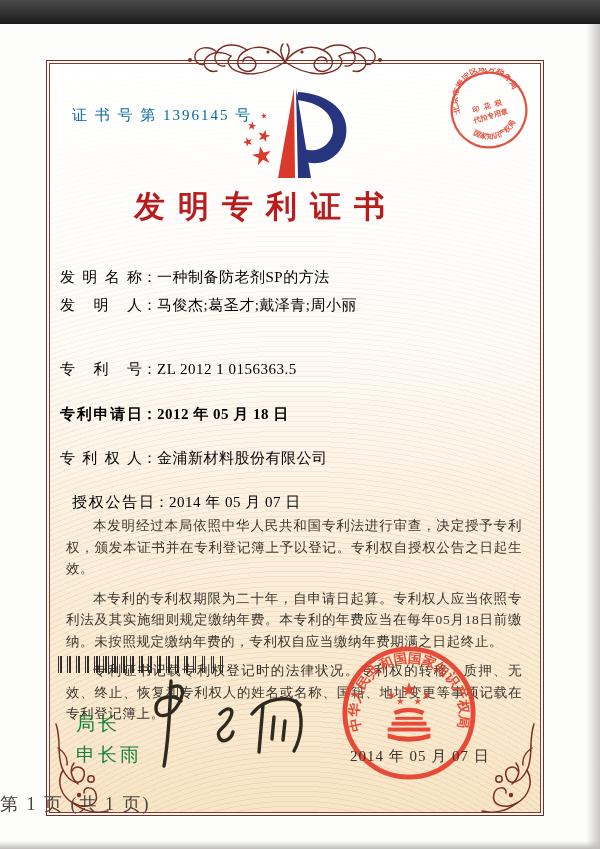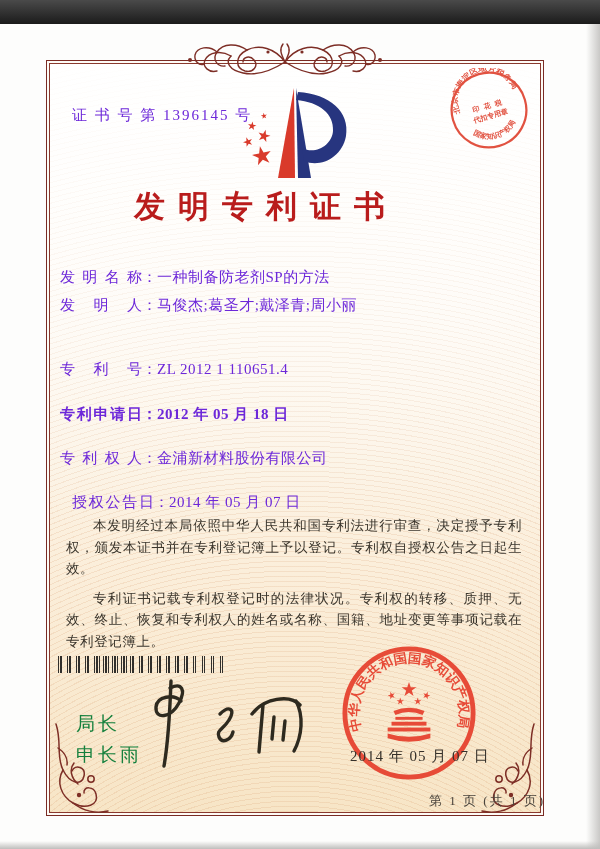--- a/index.html
+++ b/index.html
@@ -16,38 +16,38 @@
   .edge-bottom{left:0;bottom:0;width:600px;height:8px;background:linear-gradient(180deg,rgba(190,190,190,0),#bfbebc);}
   .frame{
     left:46px;top:60px;width:496px;height:754px;
     border:1px solid #7a2b24;
     box-shadow:inset 0 0 0 2px #fdfbf6, inset 0 0 0 3px #8a392e;
     background:
       linear-gradient(180deg,rgba(255,255,255,.95) 0%,rgba(255,255,255,.55) 30%,rgba(255,255,255,0) 62%),
       repeating-radial-gradient(circle at 50% 140%, rgba(203,126,72,.14) 0 1px, rgba(0,0,0,0) 1px 5px),
       linear-gradient(180deg,#fffefb 0%,#fdf8ef 35%,#fbeeda 68%,#f7e5c6 100%);
   }
-  .cert-no{left:72px;top:106px;font-size:15px;letter-spacing:2px;color:#6d28d9;}
+  .cert-no{left:72px;top:106px;font-size:15px;letter-spacing:2px;color:#0369a1;}
   .title{
     left:46px;top:186px;width:496px;text-align:center;
     transform:translateX(-28px);
     font-size:31px;font-weight:bold;letter-spacing:13px;color:#b91c1c;
   }
-  .field-row{left:60px;width:480px;font-size:15px;color:#6d28d9;white-space:nowrap;}
+  .field-row{left:60px;width:480px;font-size:15px;color:#000000;white-space:nowrap;}
   .field-label{display:inline-block;width:82px;text-align:justify;text-align-last:justify;vertical-align:bottom;}
   .field-value{letter-spacing:.5px;}
   .body-text{left:58px;top:507px;width:472px;font-size:13.5px;line-height:21.5px;
     text-align:justify;color:#3a352c;letter-spacing:.6px;}
   .body-text p{margin:8px;text-indent:2em;}
   .barcode{left:58px;top:656px;width:168px;height:17px;opacity:.88;
     background:repeating-linear-gradient(90deg,#161616 0 1px,transparent 1px 2px,
       #161616 2px 3.5px,transparent 3.5px 5.5px,#161616 5.5px 6px,transparent 6px 9px);}
   .signer{left:76px;top:708px;font-size:19px;letter-spacing:3px;color:#15803d;line-height:31px;}
   .issue-date{left:350px;top:747px;font-size:15px;letter-spacing:1px;color:#35302a;z-index:6;}
-  .page-footer{left:0;top:792px;width:545px;text-align:right;font-size:13px;letter-spacing:2px;color:#4a443c;}
+  .page-footer{left:0;top:792px;width:545px;text-align:left;font-size:18px;letter-spacing:2px;color:#4a443c;}
   .seal-box{z-index:5;}
   .stamp-box{z-index:5;}
   svg{display:block;}
 </style>
 </head>
 <body>
 
 <div class="abs scan-bar"></div>
 
 <div class="abs paper"></div>
@@ -131,34 +131,35 @@
 
 <div class="abs title">发明专利证书</div>
 
 <div class="abs field-row" style="top:268px;">
   <span class="field-label">发明名称</span><span>：</span><span class="field-value">一种制备防老剂SP的方法</span>
 </div>
 <div class="abs field-row" style="top:296px;">
   <span class="field-label">发 明 人</span><span>：</span><span class="field-value">马俊杰;葛圣才;戴泽青;周小丽</span>
 </div>
 <div class="abs field-row" style="top:360px;">
-  <span class="field-label">专 利 号</span><span>：</span><span class="field-value">ZL 2012 1 110651.4</span>
+  <span class="field-label">专 利 号</span><span>：</span><span class="field-value">ZL 2012 1 0156363.5</span>
 </div>
 <div class="abs field-row" style="top:405px;font-weight:bold;">
   <span class="field-label">专利申请日</span><span>：</span><span class="field-value">2012 年 05 月 18 日</span>
 </div>
 <div class="abs field-row" style="top:449px;">
   <span class="field-label">专 利 权 人</span><span>：</span><span class="field-value">金浦新材料股份有限公司</span>
 </div>
 <div class="abs field-row" style="top:493px;margin-left:12px;">
   <span class="field-label">授权公告日</span><span>：</span><span class="field-value">2014 年 05 月 07 日</span>
 </div>
 
 <div class="abs body-text">
   <p>本发明经过本局依照中华人民共和国专利法进行审查，决定授予专利权，颁发本证书并在专利登记簿上予以登记。专利权自授权公告之日起生效。</p>
+  <p>本专利的专利权期限为二十年，自申请日起算。专利权人应当依照专利法及其实施细则规定缴纳年费。本专利的年费应当在每年05月18日前缴纳。未按照规定缴纳年费的，专利权自应当缴纳年费期满之日起终止。</p>
   <p>专利证书记载专利权登记时的法律状况。专利权的转移、质押、无效、终止、恢复和专利权人的姓名或名称、国籍、地址变更等事项记载在专利登记簿上。</p>
 </div>
 
 <div class="abs barcode"></div>
 
 <div class="abs signer">
   <div>局长</div>
   <div>申长雨</div>
 </div>
 

